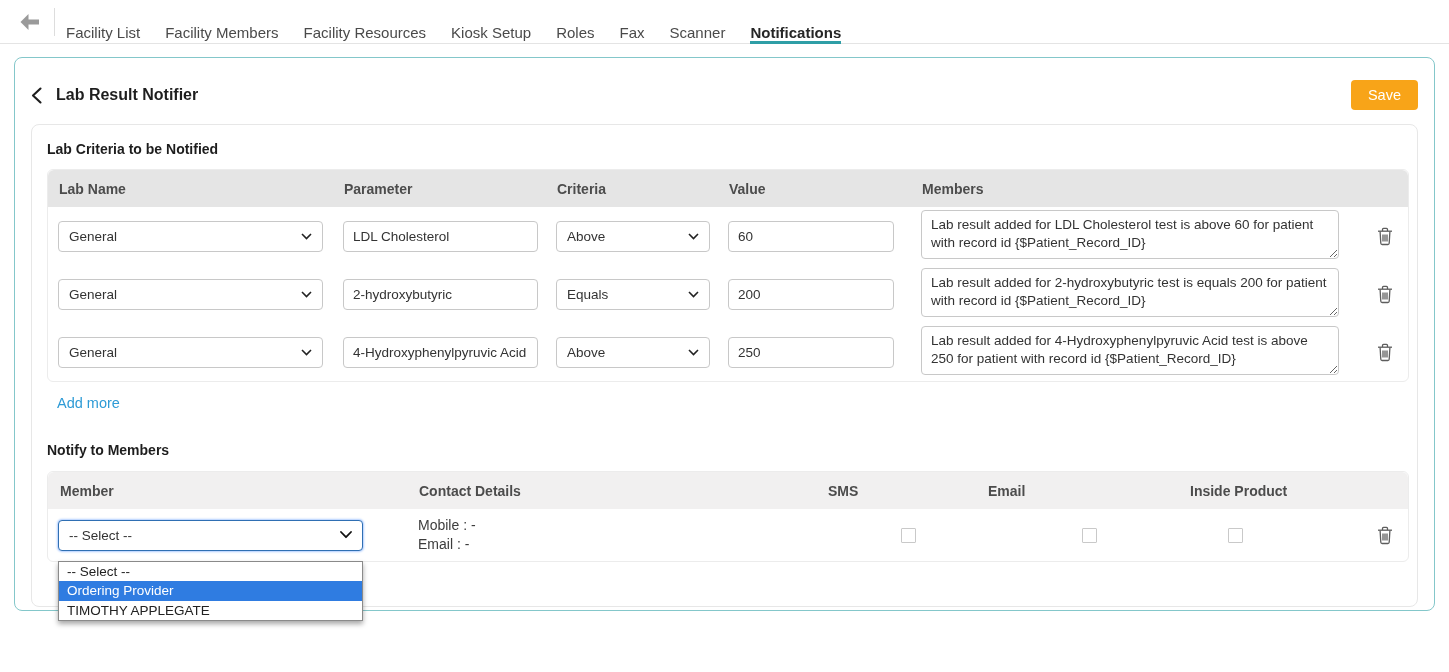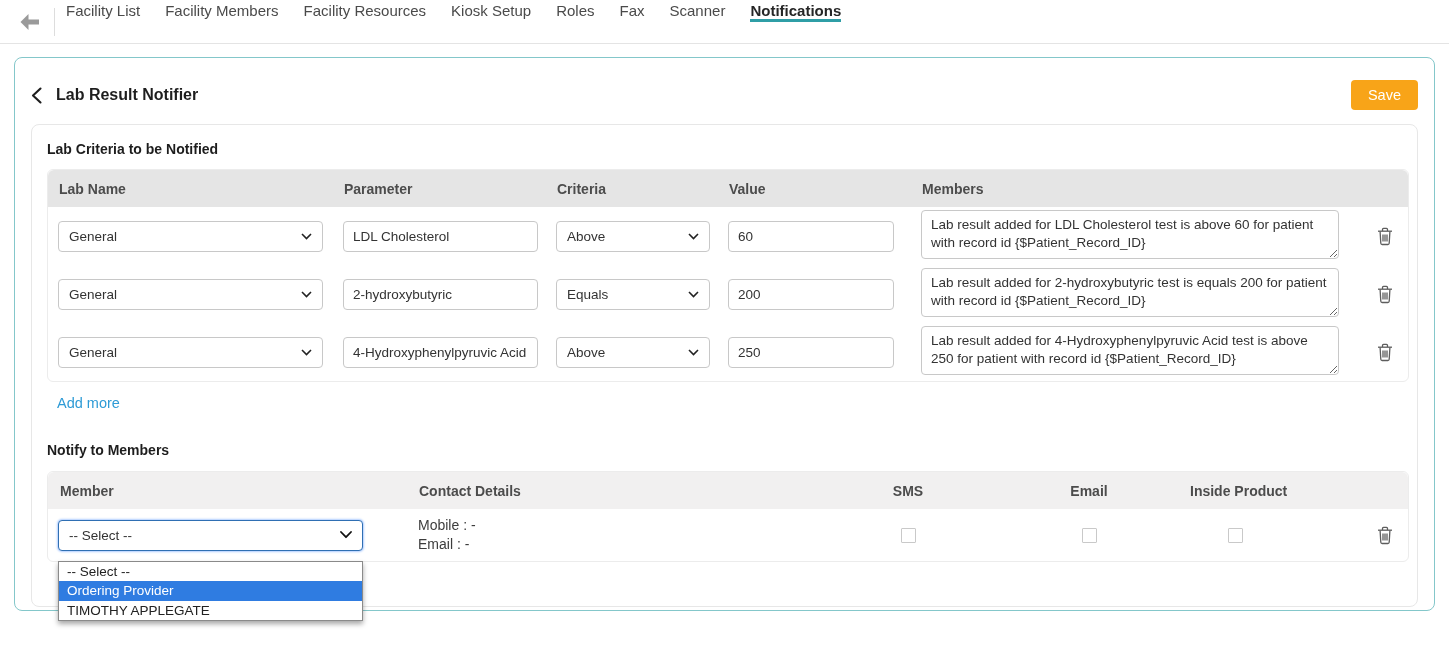--- a/index.html
+++ b/index.html
@@ -5,21 +5,21 @@
   * { box-sizing: border-box; margin: 0; padding: 0; }
   html,body { width:1449px; height:672px; background:#fff; overflow:hidden;
     font-family:"Liberation Sans","DejaVu Sans",sans-serif; color:#333; }
 
   
   .topbar { height:44px; display:flex; align-items:center; background:#fff;
     border-bottom:1px solid #e4e4e4; }
   .back-btn { margin-left:18px; width:24px; height:20px; display:flex; align-items:center;
     justify-content:center; cursor:pointer; }
   .tb-divider { width:1px; height:28px; background:#ddd; margin:0 11px 0 12px; }
-  .tabs { display:flex; align-items:flex-start; height:44px; column-gap:25px; }
+  .tabs { display:flex; align-items:flex-end; height:44px; column-gap:25px; }
   .tab { display:flex; align-items:center; font-size:15px; color:#4a4a4a; cursor:pointer;
     padding-top:2px; border-bottom:3px solid transparent; }
   .tab.active { color:#262626; font-weight:700;
     border-bottom:3px solid var(--accent-teal,#2f9ea6); }
 
   
   .panel { margin:13px 14px 0; height:554px; background:#fff;
     border:1px solid var(--panel-teal,#84c7ca); border-radius:8px; position:relative; }
   .title-row { display:flex; align-items:center; justify-content:space-between;
     padding:22px 16px 0 16px; }
@@ -61,21 +61,21 @@
   .add-more { display:inline-block; margin:13px 0 0 10px; font-size:14.5px;
     color:var(--link-blue,#2e9bd6); cursor:pointer; text-decoration:none; }
 
   .nm-title { margin-top:30px; }
 
   
   .t2 { margin-top:13px; border:1px solid #ececec; border-radius:6px; width:1362px; }
   .t2-head, .t2-row { display:grid; grid-template-columns:360px 420px 160px 202px 90px 1fr; }
   .t2-head { background:#f1f0f0; height:37px; align-items:center; border-radius:6px 6px 0 0; }
   .th-pad24 { padding-left:12px; }
-  .th-center { padding-left:0; text-align:center; white-space:nowrap; }
+  .th-center { padding-left:0; white-space:nowrap; }
   .t2-row { height:52px; align-items:center; }
   .member-cell { position:relative; padding-left:10px; }
   .sel-member { width:305px; border:1px solid #2f6fb3;
     box-shadow:0 0 2px 1px rgba(77,144,254,.45); }
   .listbox { position:absolute; left:10px; top:41px; width:305px; background:#fff;
     border:1px solid #8a8a8a; box-shadow:0 3px 5px rgba(0,0,0,.35); z-index:20; }
   .opt { font-size:13.5px; color:#222; padding:1px 8px; line-height:17.5px;
     white-space:nowrap; cursor:pointer; }
   .opt.highlight { background:var(--option-highlight,#2f7ce1); color:#fff; }
   .contact-cell { padding-left:10px; font-size:14px; color:#3d3d3d; line-height:19px; }

